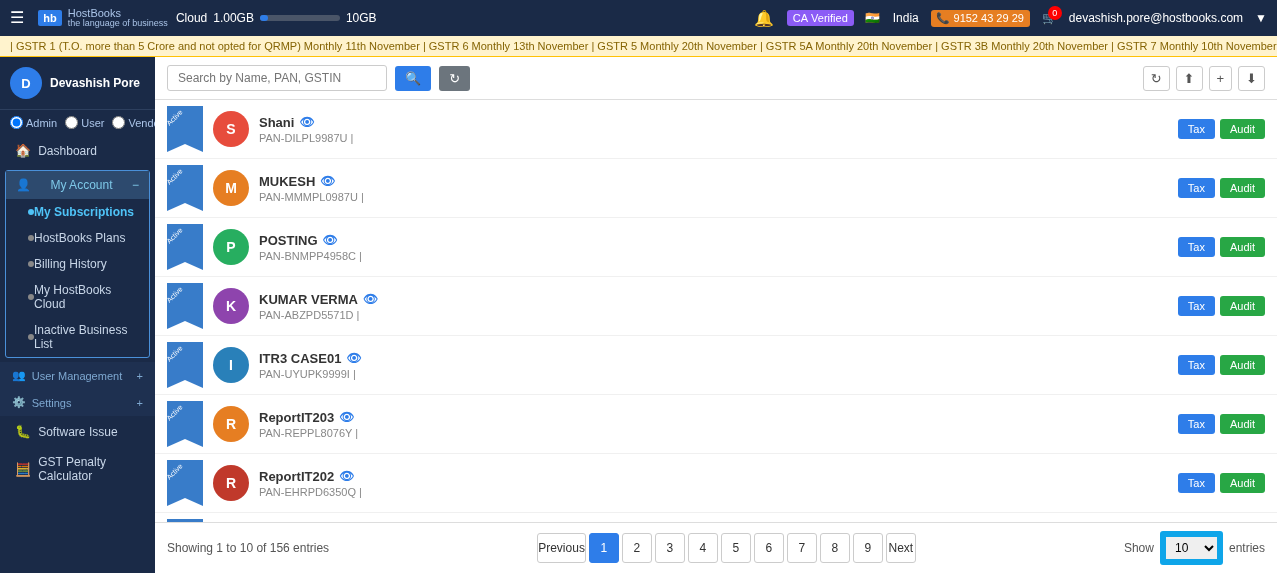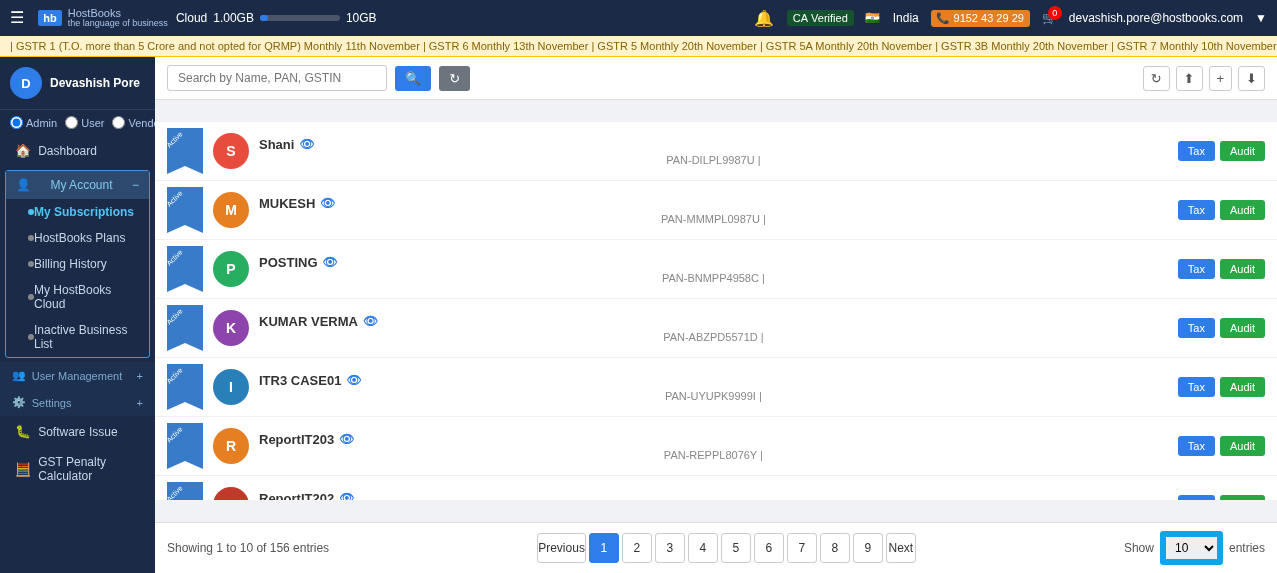--- a/index.html
+++ b/index.html
@@ -11,21 +11,21 @@
       background: #1a2a47; color: white; height: 36px; padding: 0 10px; flex-shrink: 0;
     }
     .topbar-left { display: flex; align-items: center; gap: 8px; }
     .topbar-logo { display: flex; align-items: center; gap: 6px; }
     .logo-box { background: #2e7de9; color: white; font-weight: bold; font-size: 11px; padding: 2px 5px; border-radius: 2px; }
     .logo-text { font-size: 11px; color: #aac4e8; line-height: 1.1; }
     .cloud-info { display: flex; align-items: center; gap: 6px; font-size: 12px; }
     .progress-bar-outer { width: 80px; height: 6px; background: #4a5568; border-radius: 3px; }
     .progress-bar-inner { height: 100%; background: #2e7de9; border-radius: 3px; }
     .topbar-right { display: flex; align-items: center; gap: 12px; font-size: 12px; }
-    .verified-badge { background: #14532d; color: white; padding: 2px 6px; border-radius: 3px; font-size: 11px; display: flex; align-items: center; gap: 3px; }
+    .verified-badge { background: #8b5cf6; color: white; padding: 2px 6px; border-radius: 3px; font-size: 11px; display: flex; align-items: center; gap: 3px; }
     .phone-box { background: #e67e22; color: white; padding: 2px 6px; border-radius: 3px; font-size: 11px; }
     .cart-icon { position: relative; cursor: pointer; }
     .cart-badge { position: absolute; top: -5px; right: -5px; background: red; color: white; border-radius: 50%; width: 14px; height: 14px; font-size: 9px; display: flex; align-items: center; justify-content: center; }
 
     
     .notif-bar {
       background: #fff3cd; color: #856404; font-size: 11px; padding: 4px 10px;
       white-space: nowrap; overflow: hidden; flex-shrink: 0; border-bottom: 1px solid #ffc107;
     }
 
@@ -56,21 +56,21 @@
     }
     .my-account-section { border: 1.5px solid #4a90d9; border-radius: 3px; margin: 4px 5px; }
     .my-account-header { background: #2d4a6e; padding: 7px 10px; font-size: 12px; color: #7ec8e8; display: flex; align-items: center; justify-content: space-between; cursor: pointer; }
     .submenu-item {
       padding: 6px 10px 6px 22px; font-size: 12px; color: #c8d6e8; cursor: pointer; display: flex; align-items: center; 
     }
     .submenu-item.active { color: #4fc3f7; font-weight: bold; }
     .dot { width: 6px; height: 6px; border-radius: 50%; background: #4fc3f7; flex-shrink: 0; }
 
     
-    .content { flex: 1; display: flex; flex-direction: column; overflow: hidden; gap: 22px; }
+    .content { flex: 1; display: flex; flex-direction: column; overflow: hidden; }
     .toolbar {
       display: flex; align-items: center; gap: 8px; padding: 8px 12px;
       background: white; border-bottom: 1px solid #ddd; flex-shrink: 0;
     }
     .search-input {
       border: 1px solid #ccc; border-radius: 3px; padding: 5px 10px;
       font-size: 12px; width: 220px; outline: none;
     }
     .btn-blue { background: #2e7de9; color: white; border: none; padding: 5px 10px; border-radius: 3px; cursor: pointer; font-size: 13px; }
     .btn-gray { background: #6c757d; color: white; border: none; padding: 5px 10px; border-radius: 3px; cursor: pointer; font-size: 13px; }
@@ -85,21 +85,21 @@
     }
     .ribbon-wrapper { position: relative; width: 36px; height: 46px; flex-shrink: 0; display: flex; align-items: center; justify-content: center; }
     .ribbon { position: absolute; top: 0; left: 0; width: 36px; height: 46px; }
     .ribbon-label { position: absolute; font-size: 7px; color: white; transform: rotate(-45deg); top: 8px; left: -2px; white-space: nowrap; z-index: 2; }
     .avatar-circle {
       width: 36px; height: 36px; border-radius: 50%; display: flex; align-items: center;
       justify-content: center; color: white; font-weight: bold; font-size: 14px; flex-shrink: 0;
     }
     .entry-info { flex: 1; }
     .entry-name { font-size: 13px; font-weight: bold; color: #333; display: flex; align-items: center; gap: 5px; }
-    .entry-pan { font-size: 11px; color: #888; margin-top: 2px; text-align: center; }
+    .entry-pan { font-size: 11px; color: #888; margin-top: 2px; }
     .eye-icon { color: #2e7de9; font-size: 12px; cursor: pointer; }
     .action-btns { display: flex; gap: 5px; }
     .btn-tax { background: #2e7de9; color: white; border: none; padding: 4px 10px; border-radius: 3px; font-size: 11px; cursor: pointer; }
     .btn-audit { background: #28a745; color: white; border: none; padding: 4px 10px; border-radius: 3px; font-size: 11px; cursor: pointer; }
 
     
     .pagination-bar {
       display: flex; align-items: center; justify-content: space-between;
       padding: 8px 12px; background: white; border-top: 1px solid #ddd; flex-shrink: 0;
     }

